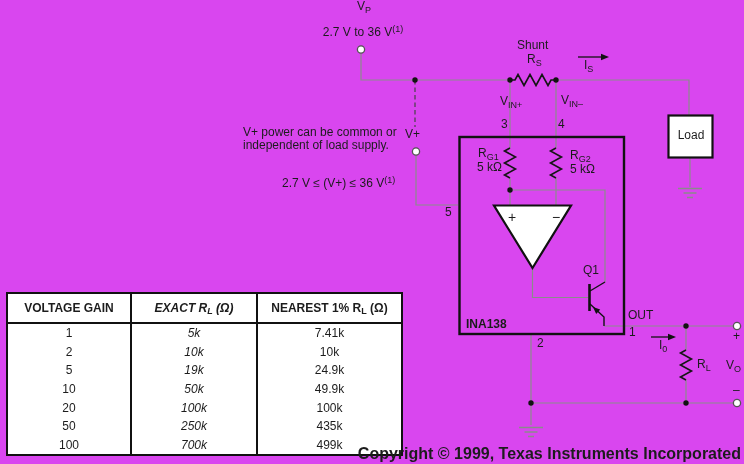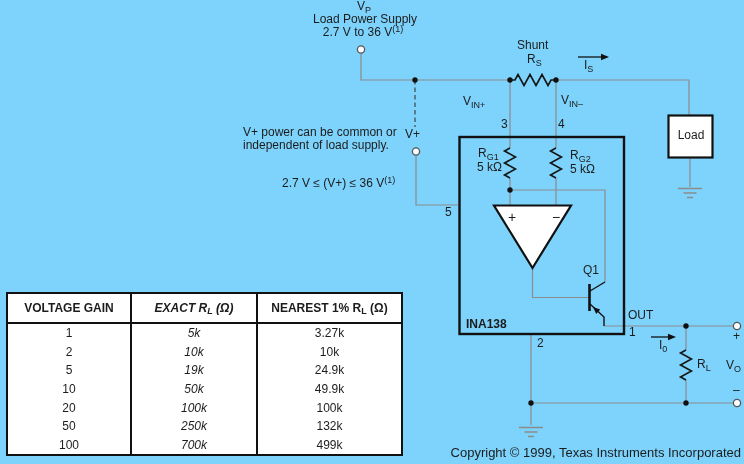--- a/index.html
+++ b/index.html
@@ -1,33 +1,33 @@
 <!DOCTYPE html>
 <html><head>
 <meta charset="utf-8">
 <style>
   html,body{margin:0;padding:0;background:#fff;}
-  .canvas{position:relative;width:744px;height:464px;background:#7dd3fc;
+  .canvas{position:relative;width:744px;height:464px;background:#d946ef;
           font-family:"Liberation Sans",sans-serif;color:#1c1c1c;overflow:hidden;}
   svg.schem{position:absolute;left:0;top:0;}
   .lbl{position:absolute;font-size:12px;line-height:1.15;white-space:nowrap;}
   .ctr{transform:translateX(-50%);}
   .bold{font-weight:bold;text-align:right;}
   .big{font-size:14px;}
   .sb{font-size:9px;position:relative;top:2.5px;}
   .sp{font-size:9px;position:relative;top:-4px;}
   .gain-table{position:absolute;left:6px;top:292px;width:397px;height:164px;
               border:2px solid #111;box-sizing:border-box;display:flex;background:#fff;}
   .gcol{display:flex;flex-direction:column;}
   .gcol1{width:122px;} .gcol2{width:124px;font-style:italic;} .gcol3{flex:1;border-radius:6px;}
   .gcol1,.gcol2{border-right:2px solid #111;}
   .th{height:28px;border-bottom:2px solid #111;font-weight:bold;font-size:12px;
       display:flex;align-items:center;justify-content:center;}
   .td{flex:1;display:flex;align-items:center;justify-content:center;font-size:12px;}
-  .copyright{position:absolute;right:3px;top:445px;font-size:13px;}
+  .copyright{position:absolute;right:3px;top:445px;font-size:16px;font-weight:bold;}
 </style>
 </head>
 <body>
 
 <div class="canvas">
 
   <svg class="schem" width="744" height="464" viewBox="0 0 744 464">
 
     <g stroke="#8b8b8b" stroke-width="1.2" fill="none">
       <path d="M361,53.5 V80 H510"></path>
@@ -99,28 +99,27 @@
 
     <g fill="#fff" stroke="#555" stroke-width="1.3">
       <circle cx="361" cy="49.5" r="3.6"></circle>
       <circle cx="416" cy="151.5" r="3.6"></circle>
       <circle cx="737" cy="326" r="3.6"></circle>
       <circle cx="737" cy="403" r="3.6"></circle>
     </g>
   </svg>
 
   <div class="lbl ctr" style="left:364px;top:0px"><span>V</span><span class="sb">P</span></div>
-  <div class="lbl ctr" style="left:365px;top:13px">Load Power Supply</div>
   <div class="lbl ctr" style="left:363px;top:26px"><span>2.7 V to 36 V</span><span class="sp">(1)</span></div>
 
   <div class="lbl" style="left:517px;top:39px">Shunt</div>
   <div class="lbl" style="left:527px;top:53px"><span>R</span><span class="sb">S</span></div>
   <div class="lbl" style="left:584px;top:59px"><span>I</span><span class="sb">S</span></div>
 
-  <div class="lbl" style="left:463px;top:95px"><span>V</span><span class="sb">IN+</span></div>
+  <div class="lbl" style="left:500px;top:95px"><span>V</span><span class="sb">IN+</span></div>
   <div class="lbl" style="left:561px;top:94px"><span>V</span><span class="sb">IN–</span></div>
   <div class="lbl" style="left:501px;top:118px">3</div>
   <div class="lbl" style="left:558px;top:118px">4</div>
 
   <div class="lbl" style="left:405px;top:128px">V+</div>
   <div class="lbl" style="left:243px;top:126px">V+ power can be common or</div>
   <div class="lbl" style="left:243px;top:139px">independent of load supply.</div>
   <div class="lbl" style="left:282px;top:177px"><span>2.7 V ≤ (V+) ≤ 36 V</span><span class="sp">(1)</span></div>
   <div class="lbl" style="left:445px;top:206px">5</div>
 
@@ -169,25 +168,25 @@
       <div class="td">100k</div>
       <div class="td">250k</div>
       <div class="td">700k</div>
     </div>
     <div class="gcol gcol3">
       <div class="th">
           <span>NEAREST 1% R</span>
           <span class="sb">L</span>
           <span style="white-space:pre"> (Ω)</span>
         </div>
-      <div class="td">3.27k</div>
+      <div class="td">7.41k</div>
       <div class="td">10k</div>
       <div class="td">24.9k</div>
       <div class="td">49.9k</div>
       <div class="td">100k</div>
-      <div class="td">132k</div>
+      <div class="td">435k</div>
       <div class="td">499k</div>
     </div>
   </div>
 
   <div class="copyright">Copyright © 1999, Texas Instruments Incorporated</div>
 
 </div>
 
 </body></html>

